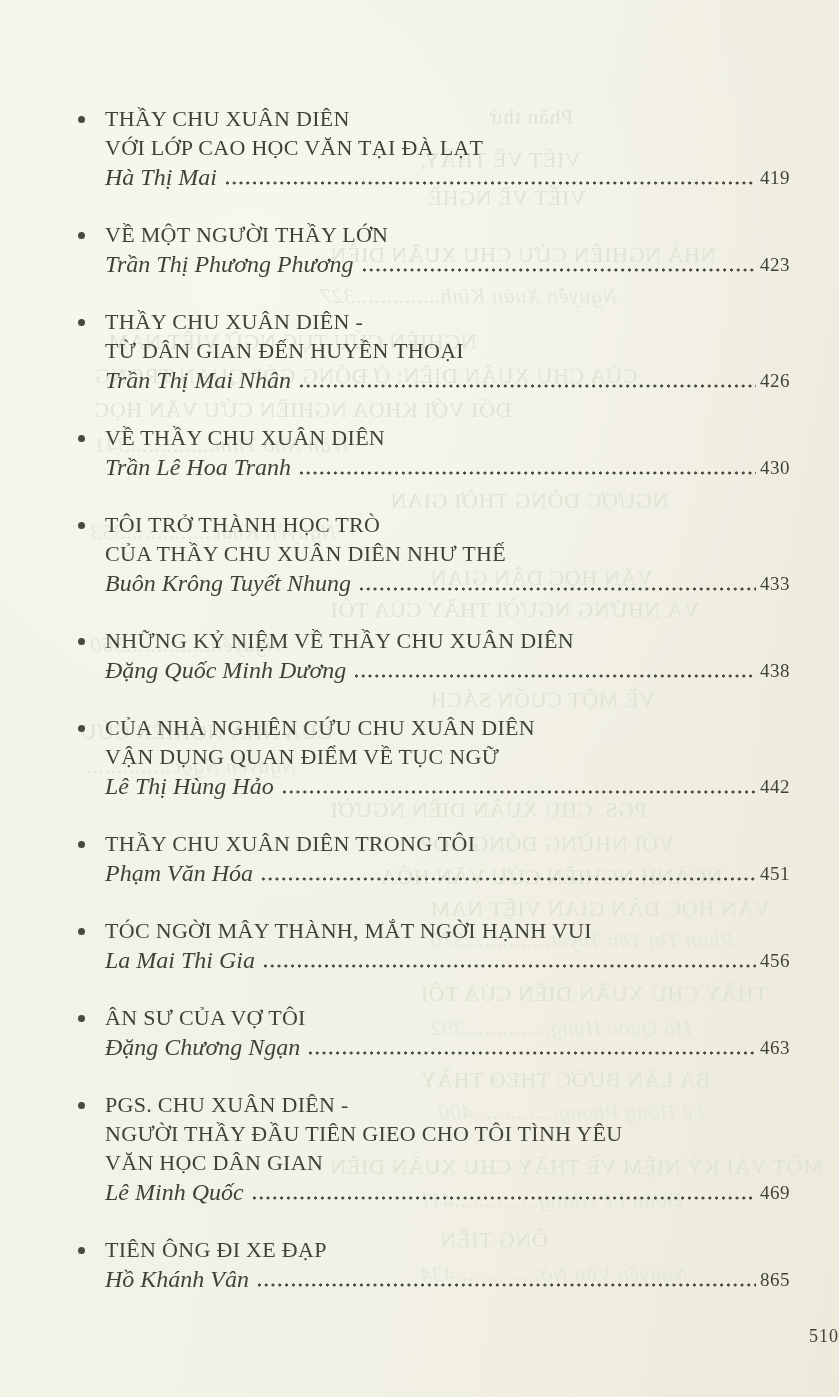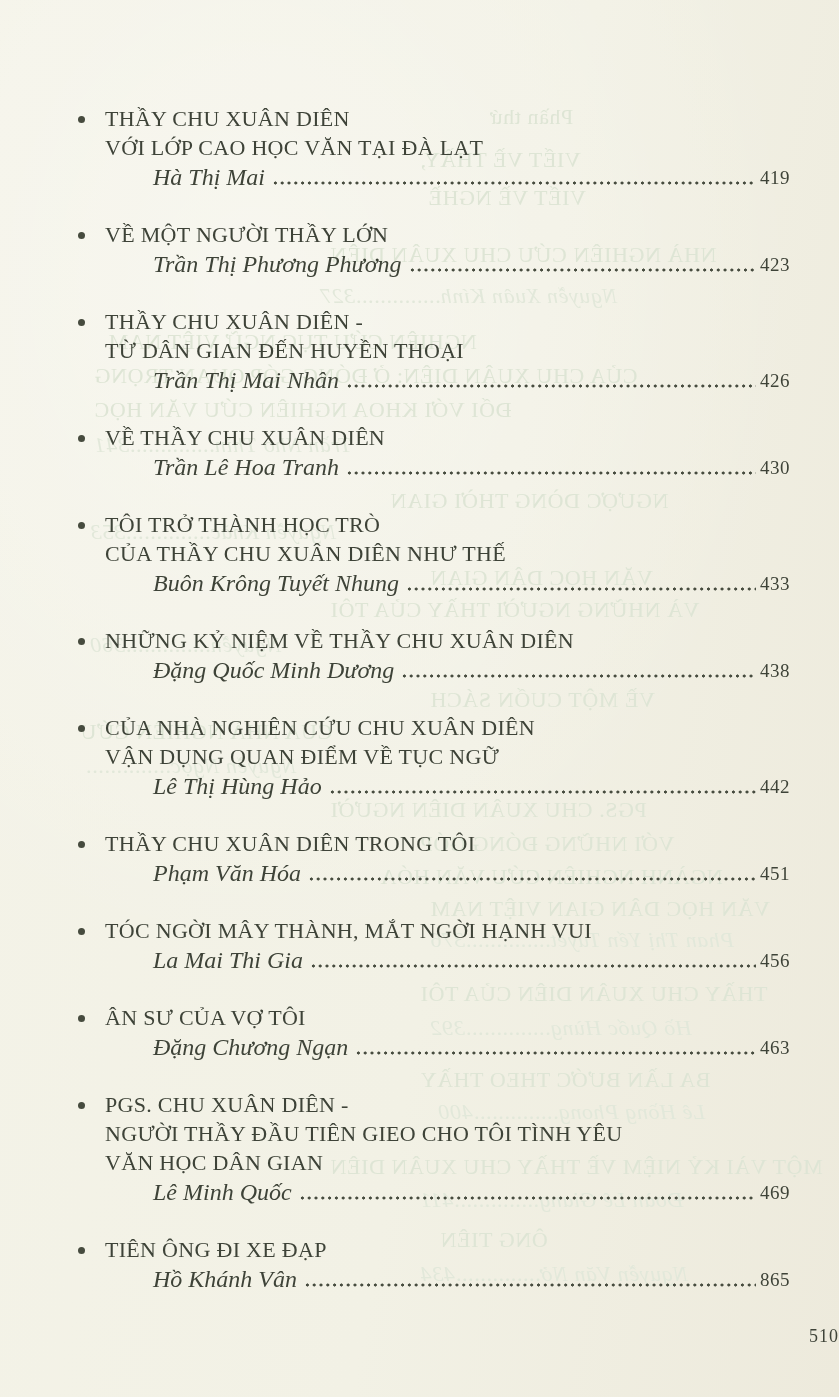--- a/index.html
+++ b/index.html
@@ -33,21 +33,21 @@
   .bullet {
     display:block; width:7px; height:7px; border-radius:50%;
     background:#464b3e; margin-top:12px;
   }
   .entry-body { flex:1; min-width:0; }
   .title-line {
     font-size:22px; line-height:29px; letter-spacing:0.3px;
   }
   .author-row {
     display:flex; align-items:flex-start;
-    font-size:24px; line-height:31px;margin-left:48px;
+    font-size:24px; line-height:31px;
   }
   .author { font-style:italic; white-space:nowrap; }
   .leader {
     flex:1 1 auto;
     align-self:flex-end;
     height:4px;
     margin:0 4px 8px 7px;
     background-image:radial-gradient(circle, #474c3f 1.35px, rgba(0,0,0,0) 1.8px);
     background-size:6.8px 4px;
     background-repeat:repeat-x;

